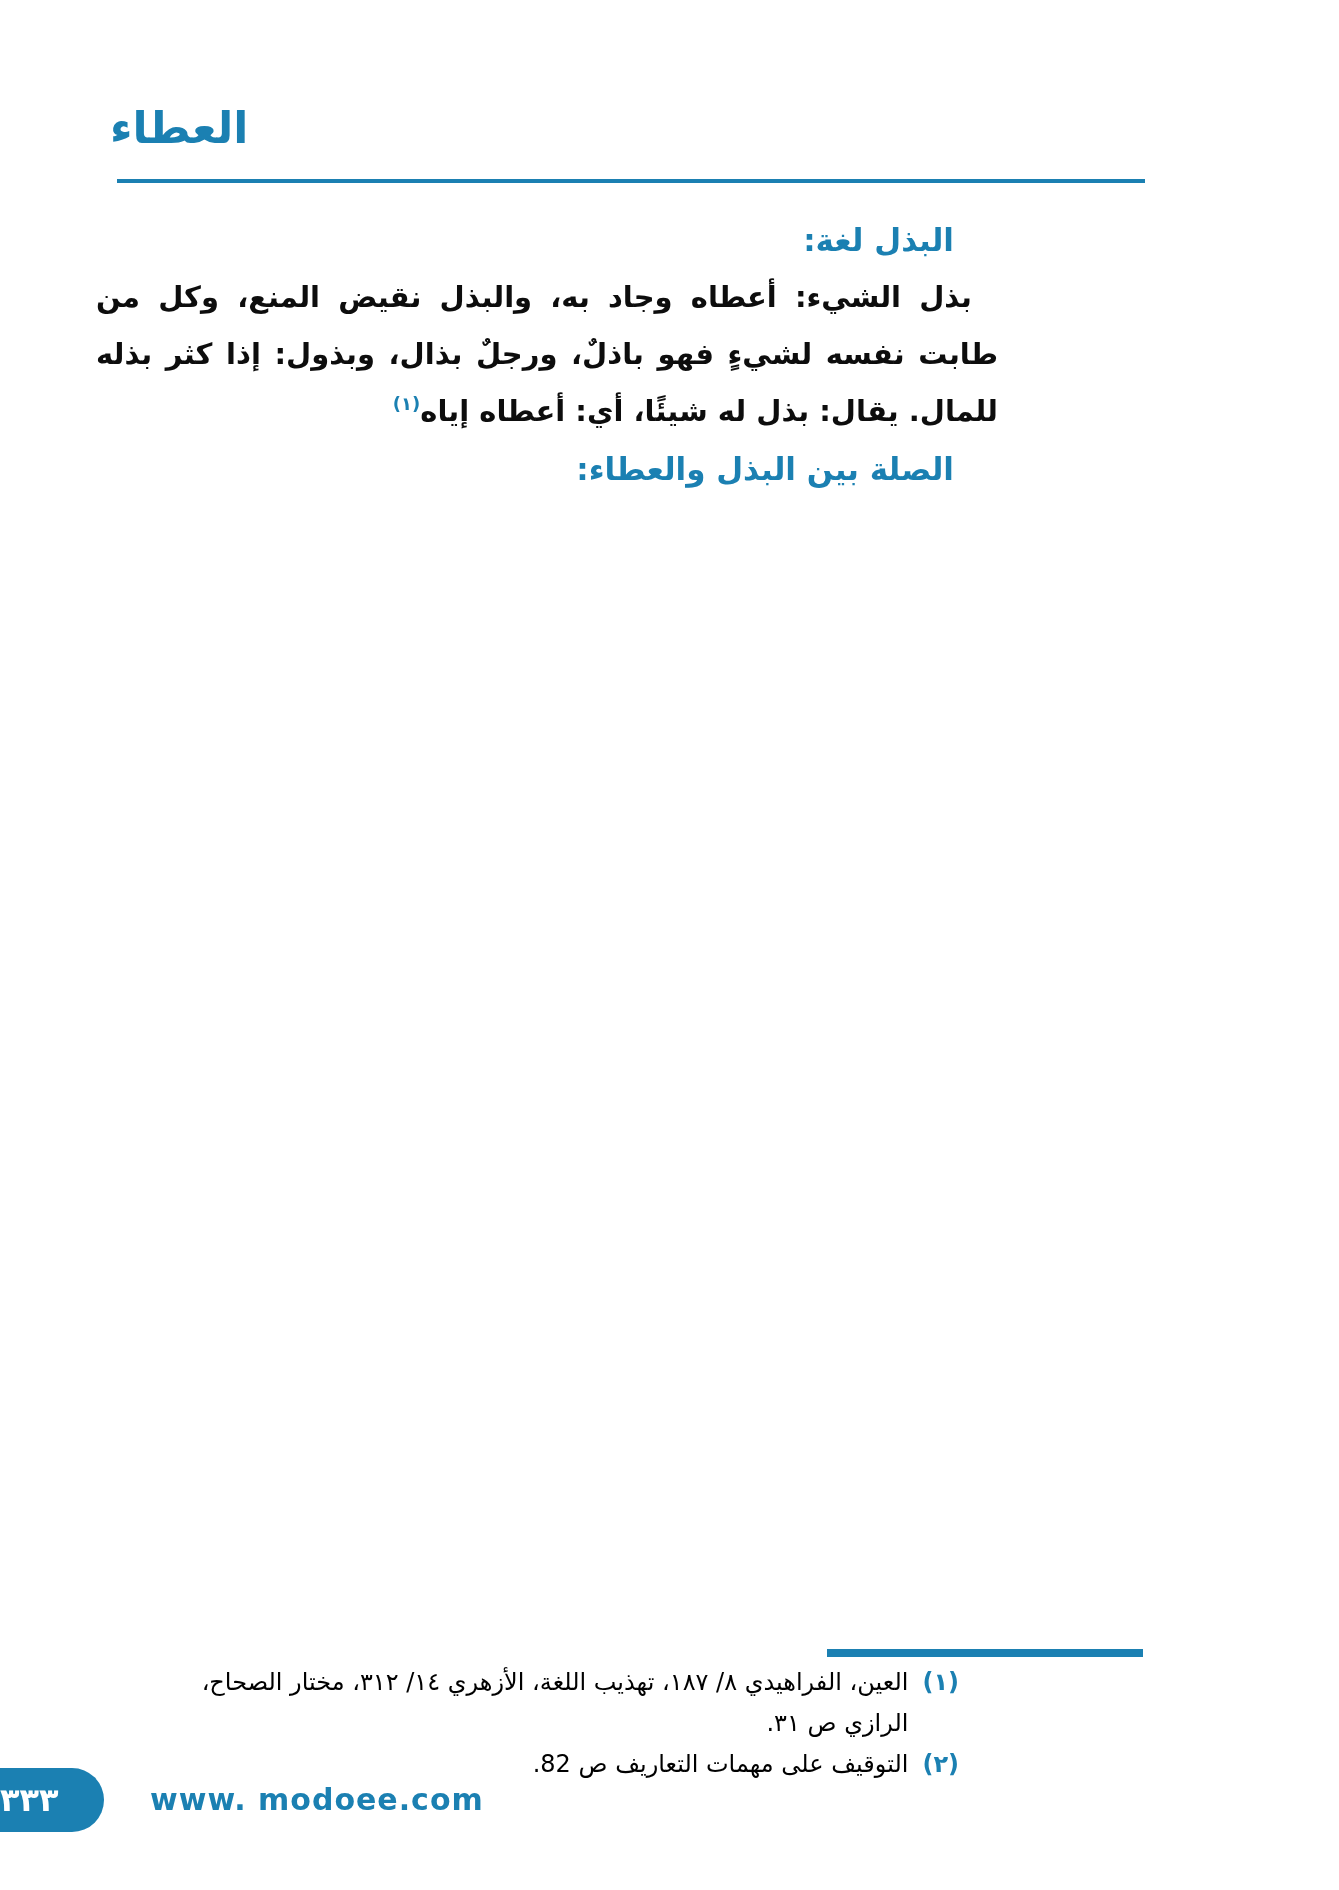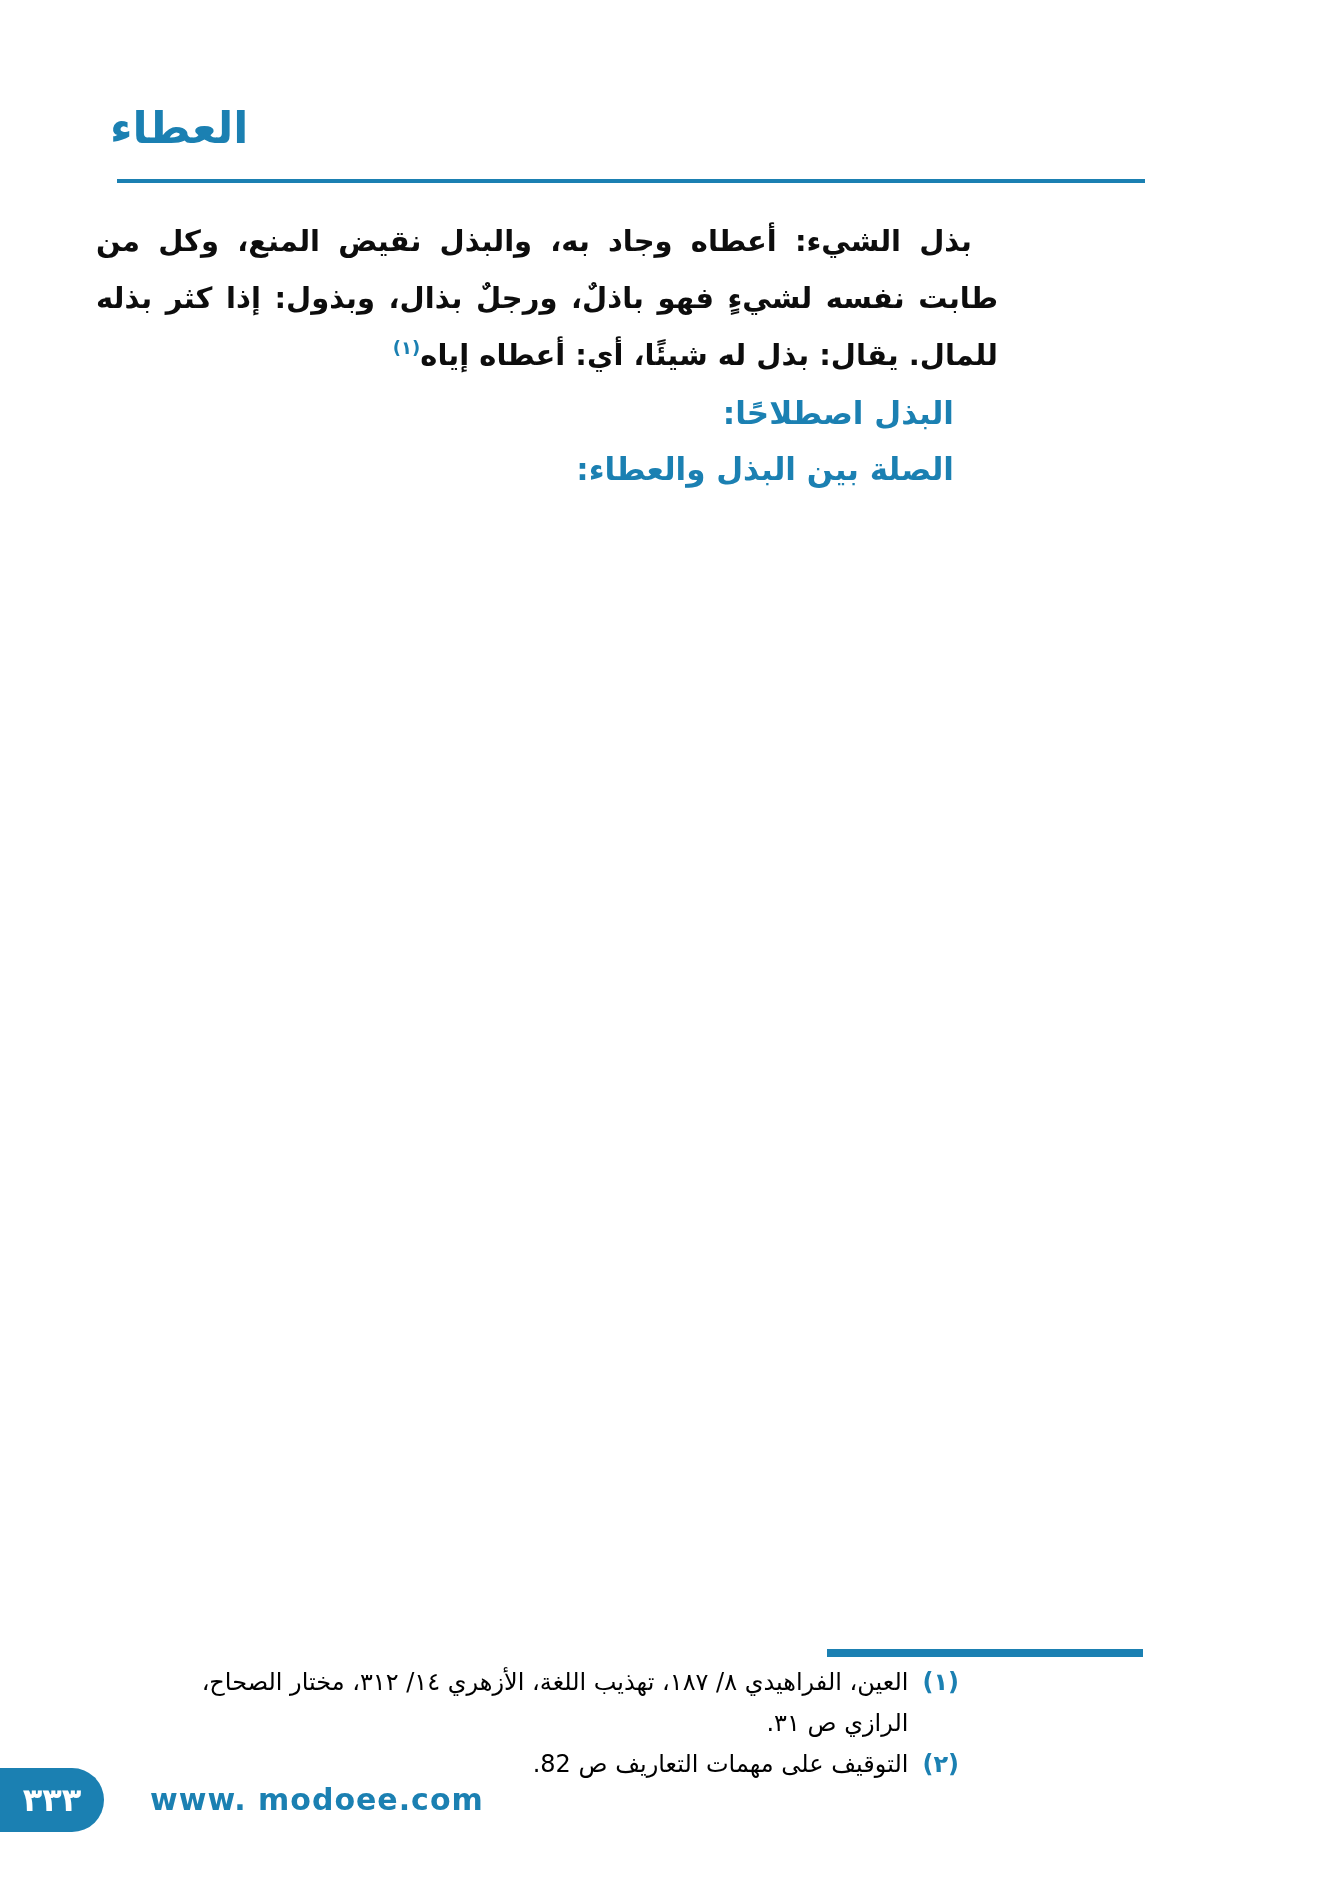--- a/index.html
+++ b/index.html
@@ -43,41 +43,41 @@
   }
   .footnote {
     display:flex; gap:14px; align-items:flex-start;
     font-size:24px; line-height:41px;
   }
   .fn-marker { color:#1b80b2; font-weight:bold; flex:0 0 auto; }
   .fn-text { color:#000000; text-align:right;margin-left:36px; }
   .page-tab {
     position:absolute; left:0; top:1768px; width:104px; height:64px;
     background:#1b80b2; border-radius:0 32px 32px 0;
-    display:flex; align-items:center; justify-content:center;
+    display:flex; align-items:center; 
     color:#ffffff; font-size:32px; font-weight:bold;
   }
   .website {
     position:absolute; left:150px; top:1782px;
     font-size:30px; color:#1b80b2; letter-spacing:1px;font-weight:bold;
   }
 </style>
 </head>
 <body>
 
 <div class="page">
 
   <div class="title">العطاء</div>
   <div class="title-rule"></div>
 
   <div class="content">
 
+    <h2 class="sec-heading">البذل لغة:</h2>
     <p class="sec-body"><span>بذل الشيء: أعطاه وجاد به، والبذل نقيض المنع، وكل من طابت نفسه لشيءٍ فهو باذلٌ، ورجلٌ بذال، وبذول: إذا كثر بذله للمال. يقال: بذل له شيئًا، أي: أعطاه إياه</span><sup class="fn-ref">(١)</sup><span></span></p>
 
-    <h2 class="sec-heading">البذل اصطلاحًا:</h2>
 
     <h2 class="sec-heading">الصلة بين البذل والعطاء:</h2>
 
   </div>
 
   <div class="footnote-sep"></div>
 
   <div class="footnotes">
     <div class="footnote">
       <span class="fn-marker">(١)</span>

